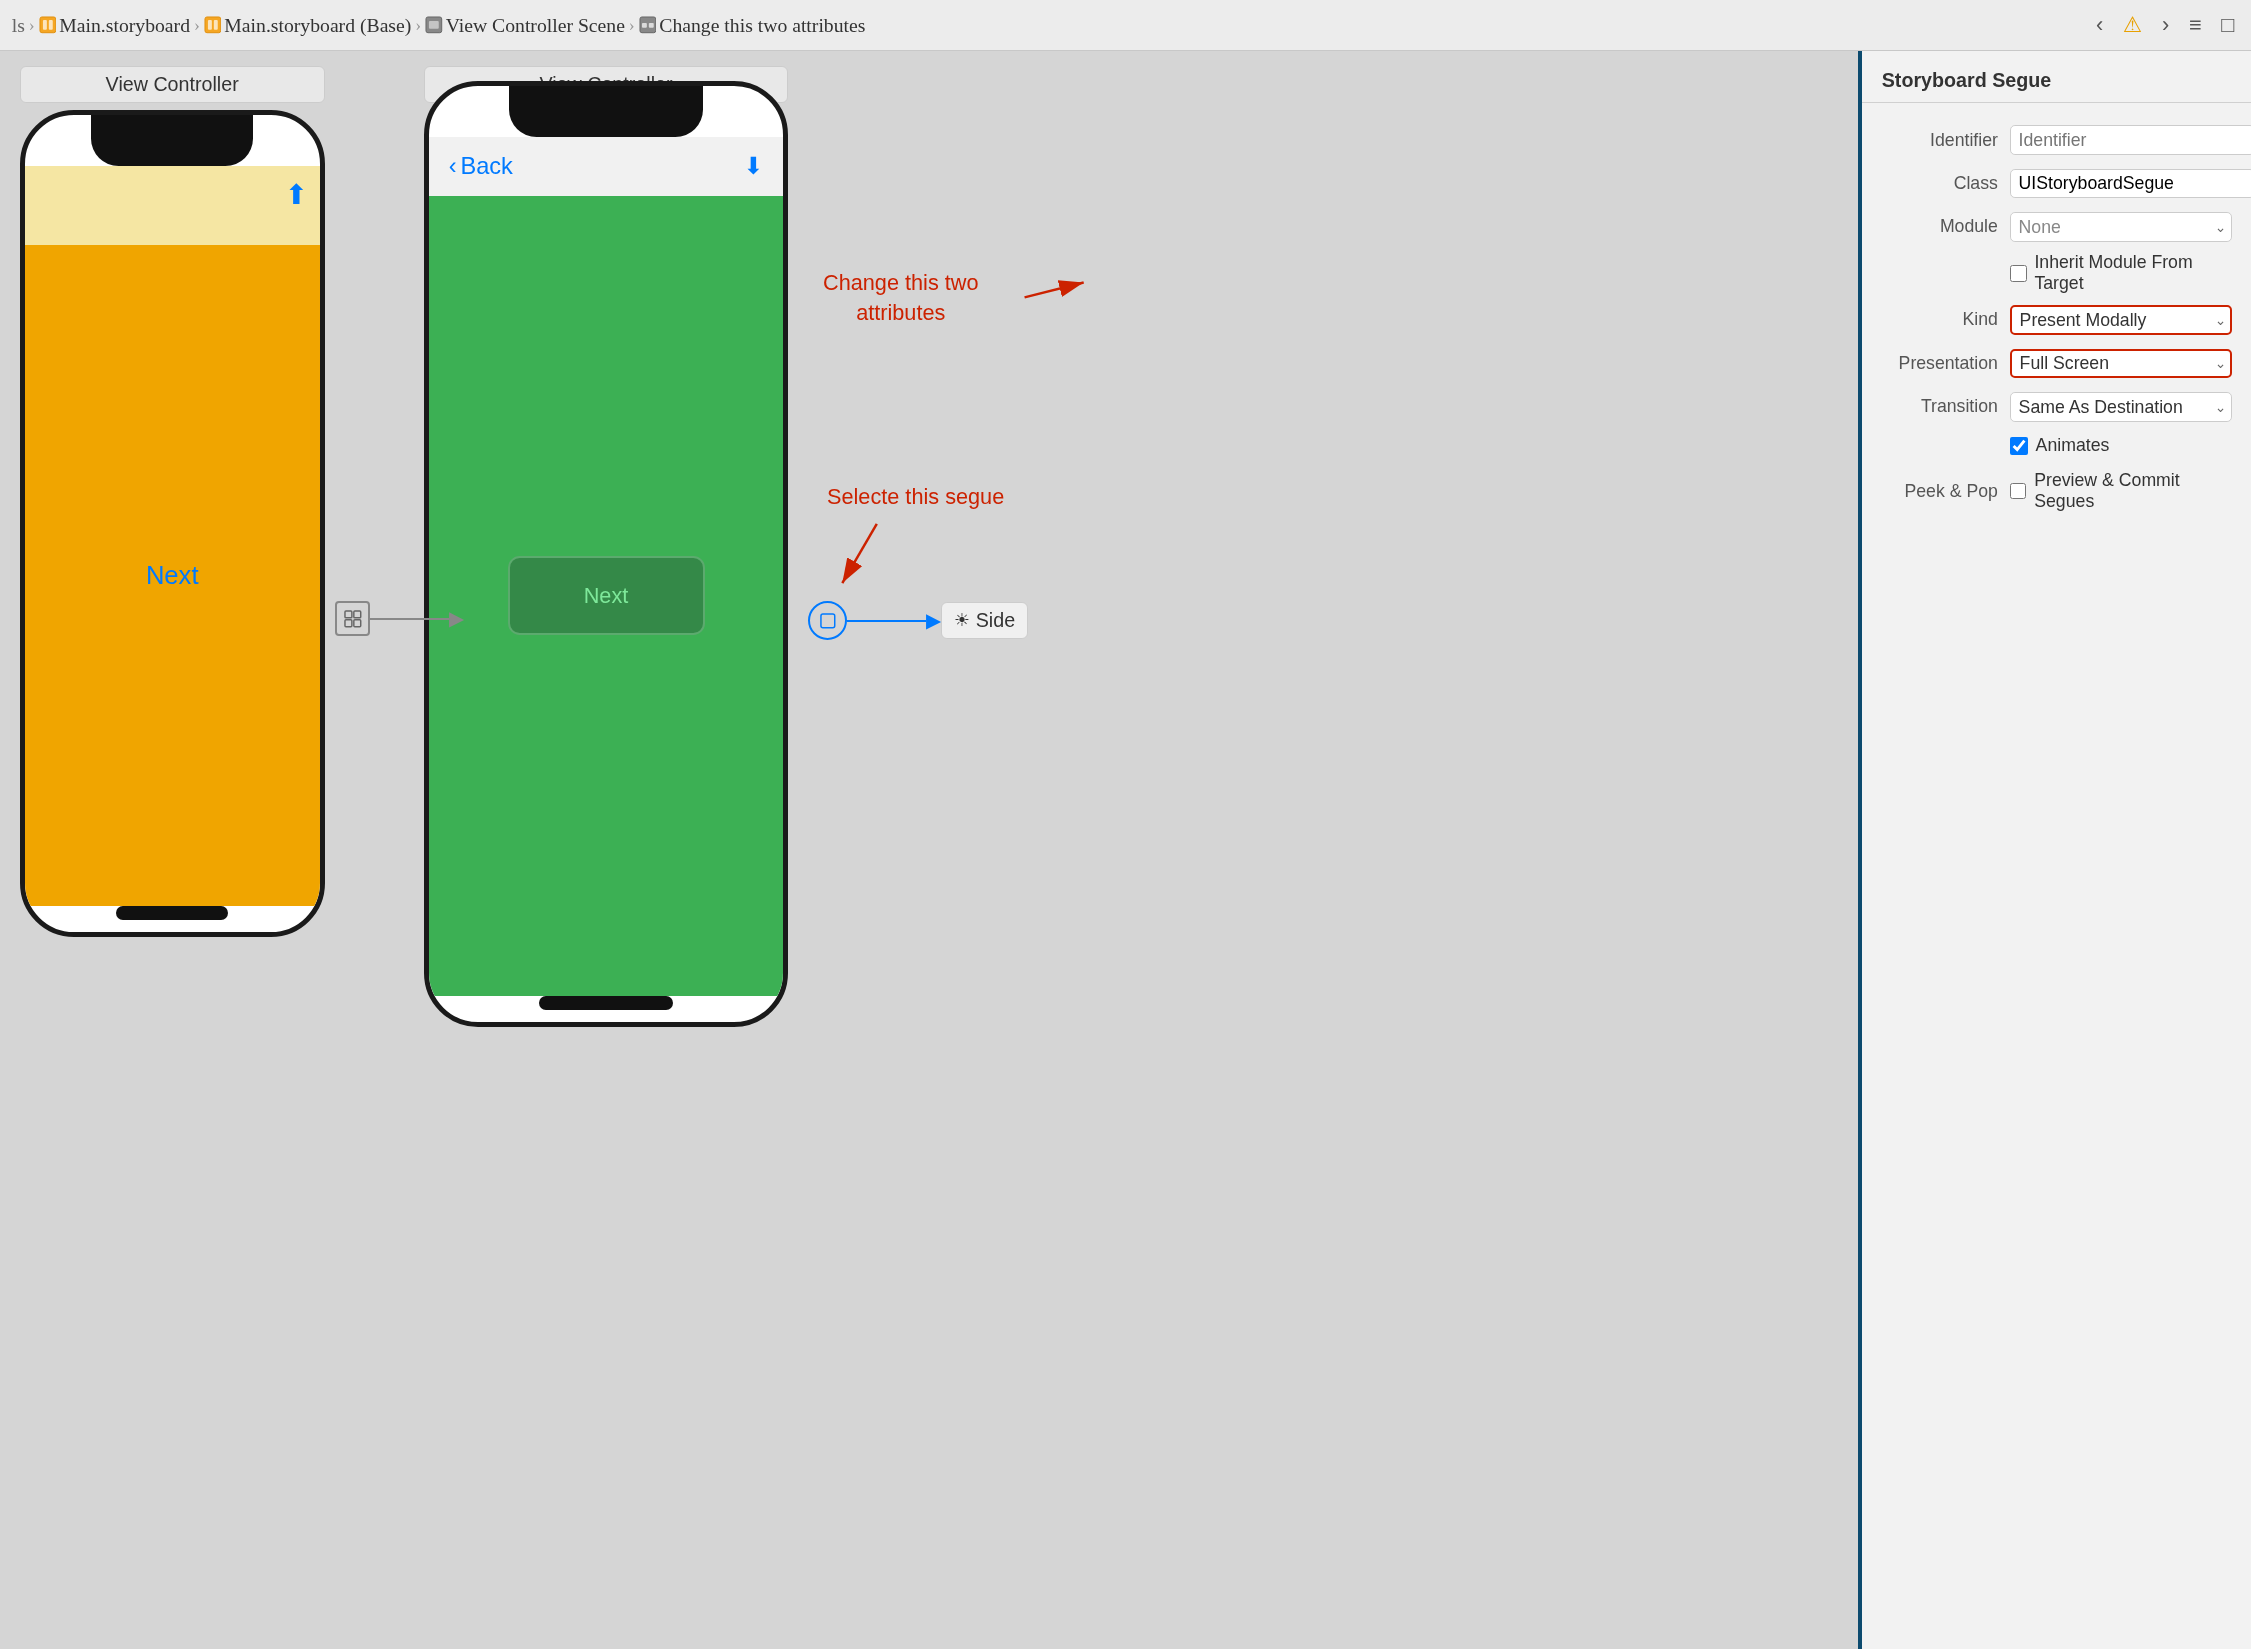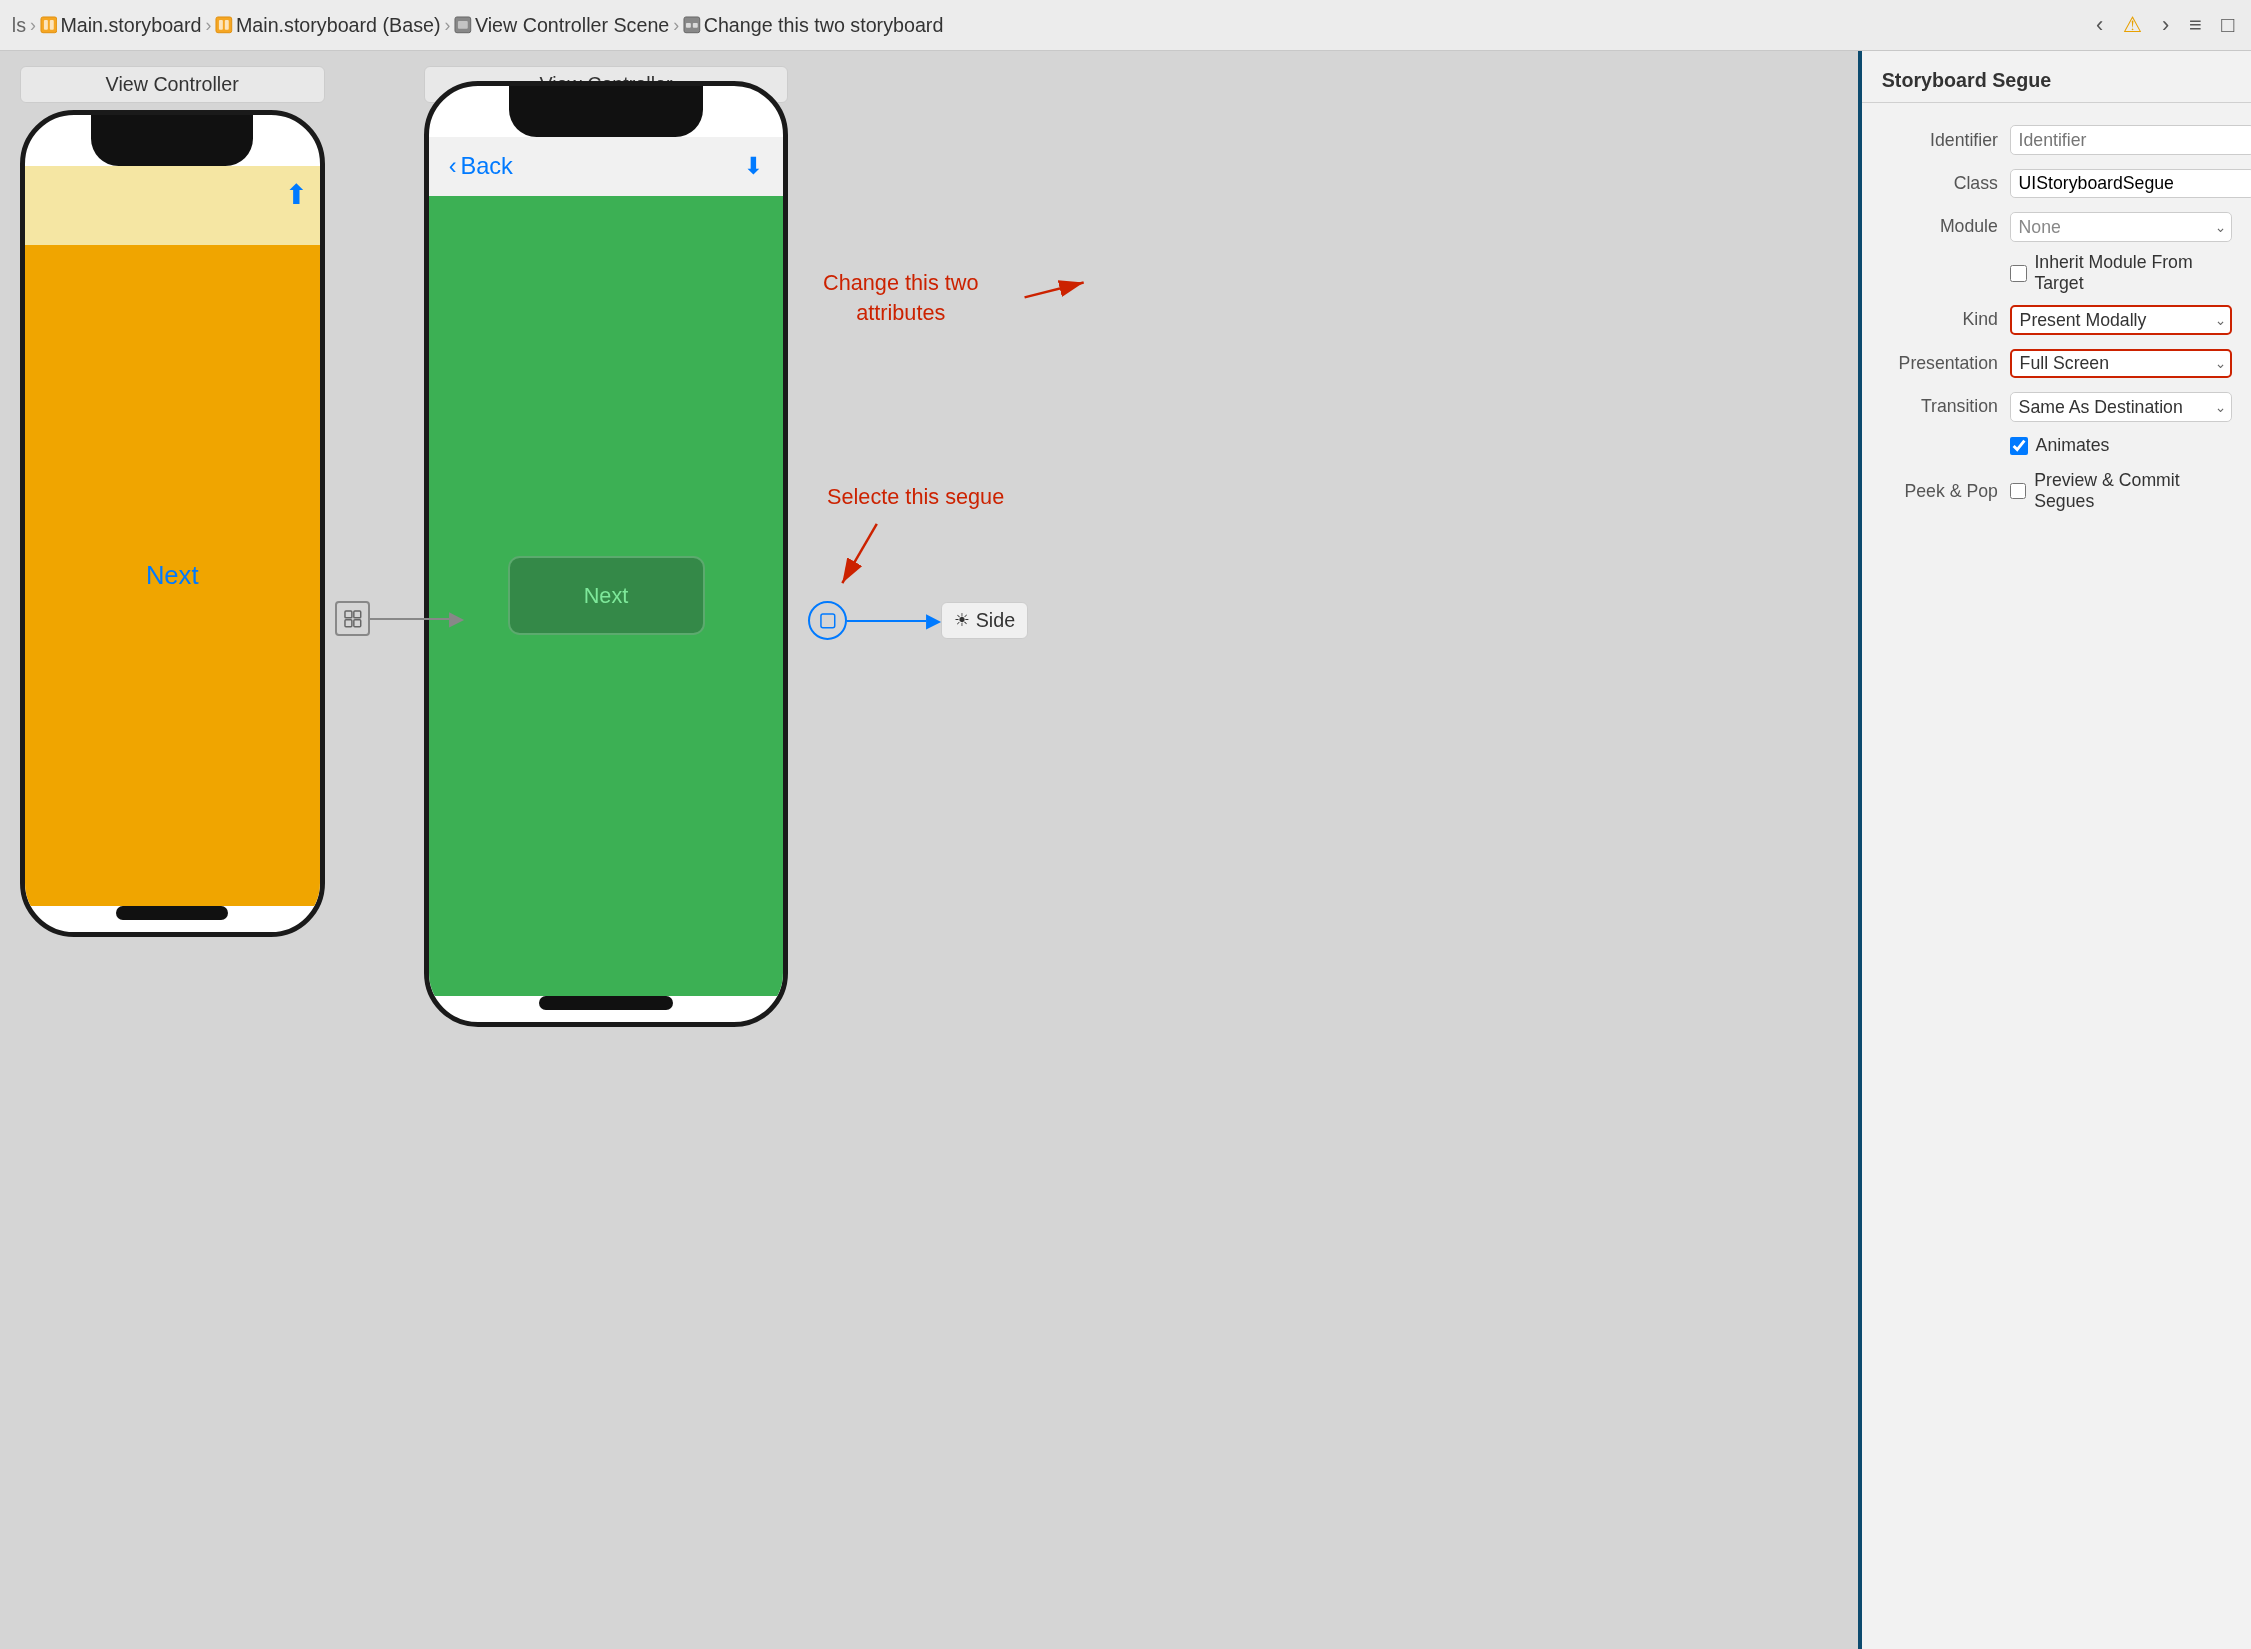--- a/index.html
+++ b/index.html
@@ -23,20 +23,21 @@
       padding: 0 11.8px;
       gap: 7.9px;
       flex-shrink: 0;
     }
     .breadcrumb {
       display: flex;
       align-items: center;
       gap: 3.9px;
       font-size: 21.7px;
       color: #333;
+      font-family: Liberation Serif, serif;
     }
     .breadcrumb-sep {
       color: #999;
       font-size: 17.7px;
     }
     .nav-buttons {
       margin-left: auto;
       display: flex;
       gap: 7.9px;
       align-items: center;
@@ -465,21 +466,21 @@
       <span style="font-size:19.7px;">View Controller Scene</span>
     </span>
     <span class="breadcrumb-sep">›</span>
     <span style="display:flex;align-items:center;gap:3px;">
       <svg width="17.7" height="17.7" viewBox="0 0 18 18">
           <rect x="1" y="1" width="16" height="16" rx="2" fill="#888" stroke="#666" stroke-width="1"></rect>
           <rect x="3" y="7" width="5" height="5" rx="1" fill="white" opacity="0.7"></rect>
           <rect x="10" y="7" width="5" height="5" rx="1" fill="white" opacity="0.7"></rect>
         </svg>
       <span style="font-size:19.7px;">Change this two
-storyboard</span>
+attributes</span>
     </span>
   </div>
   <div class="nav-buttons">
     <button class="nav-btn">‹</button>
     <button class="nav-btn" style="color:#e8a000;">⚠</button>
     <button class="nav-btn">›</button>
     <button class="nav-btn">≡</button>
     <button class="nav-btn">□</button>
   </div>
 </div>

